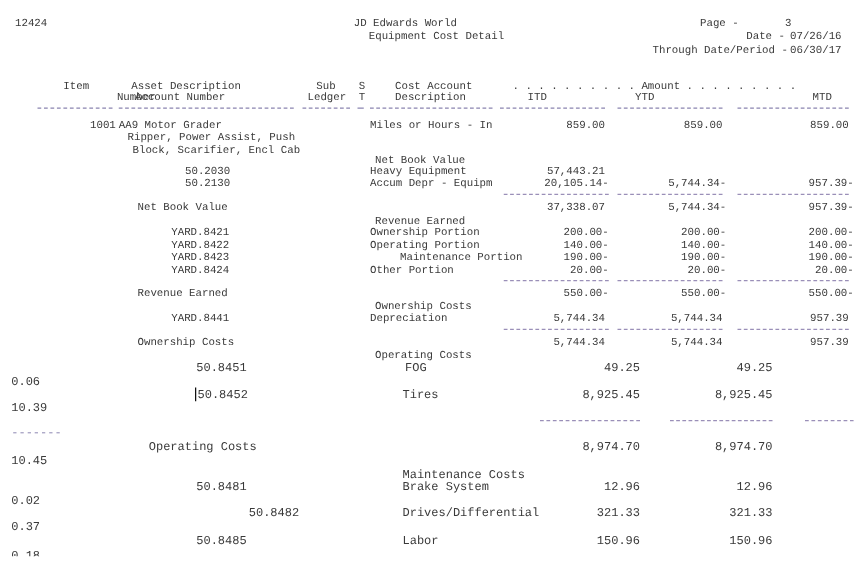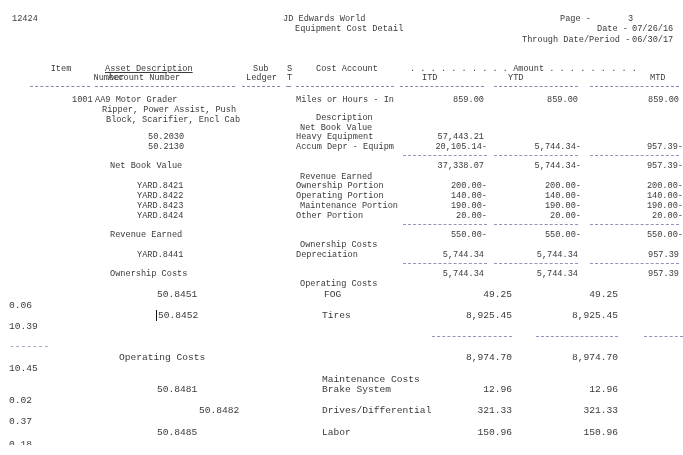--- a/index.html
+++ b/index.html
@@ -29,28 +29,28 @@
 <div class="t" style="left:295px;top:24px;">Equipment Cost Detail</div>
 <div class="t" style="left:560px;top:14px;">Page -</div>
 <div class="t" style="left:628px;top:14px;">3</div>
 <div class="t" style="left:597px;top:24px;">Date -</div>
 <div class="t" style="left:632px;top:24px;">07/26/16</div>
 <div class="t" style="left:522px;top:35px;">Through Date/Period -</div>
 <div class="t" style="left:632px;top:35px;">06/30/17</div>
 
 <div class="t c" style="left:40px;top:64px;width:42px;">Item</div>
 <div class="t c" style="left:40px;top:73px;width:42px;margin-left:48px;">Number</div>
-<div class="t" style="left:105px;top:64px;text-decoration:underline;">Asset Description</div>
+<div class="t" style="left:105px;top:64px;">Asset Description</div>
 <div class="t" style="left:108px;top:73px;">Account Number</div>
 <div class="t" style="left:253px;top:64px;">Sub</div>
 <div class="t" style="left:246px;top:73px;">Ledger</div>
 <div class="t" style="left:287px;top:64px;">S</div>
 <div class="t" style="left:287px;top:73px;">T</div>
 <div class="t" style="left:316px;top:64px;">Cost Account</div>
-<div class="t" style="left:316px;top:73px;margin-top:40px;">Description</div>
+<div class="t" style="left:316px;top:73px;">Description</div>
 <div class="t" style="left:410px;top:64px;">. . . . . . . . . . Amount . . . . . . . . .</div>
 <div class="t" style="left:422px;top:73px;">ITD</div>
 <div class="t" style="left:508px;top:73px;">YTD</div>
 <div class="t" style="left:613px;top:73px;margin-left:37px;">MTD</div>
 
 <div class="dash" style="left:30px;top:86px;width:60px;"></div>
 <div class="dash" style="left:95px;top:86px;width:140px;"></div>
 <div class="dash" style="left:242px;top:86px;width:38px;"></div>
 <div class="dash" style="left:286px;top:86px;width:5px;"></div>
 <div class="dash" style="left:296px;top:86px;width:98px;"></div>
@@ -89,21 +89,21 @@
 <div class="t" style="left:296px;top:181px;">Ownership Portion</div>
 <div class="t r" style="left:400px;top:181px;width:87px;">200.00-</div>
 <div class="t r" style="left:494px;top:181px;width:87px;">200.00-</div>
 <div class="t r" style="left:590px;top:181px;width:93px;">200.00-</div>
 <div class="t" style="left:137px;top:191px;">YARD.8422</div>
 <div class="t" style="left:296px;top:191px;">Operating Portion</div>
 <div class="t r" style="left:400px;top:191px;width:87px;">140.00-</div>
 <div class="t r" style="left:494px;top:191px;width:87px;">140.00-</div>
 <div class="t r" style="left:590px;top:191px;width:93px;">140.00-</div>
 <div class="t" style="left:137px;top:201px;">YARD.8423</div>
-<div class="t" style="left:284px;top:201px;padding-left:16px;">Maintenance Portion</div>
+<div class="t" style="left:304px;top:201px;padding-left:16px;">Maintenance Portion</div>
 <div class="t r" style="left:400px;top:201px;width:87px;">190.00-</div>
 <div class="t r" style="left:494px;top:201px;width:87px;">190.00-</div>
 <div class="t r" style="left:590px;top:201px;width:93px;">190.00-</div>
 <div class="t" style="left:137px;top:211px;">YARD.8424</div>
 <div class="t" style="left:296px;top:211px;">Other Portion</div>
 <div class="t r" style="left:400px;top:211px;width:87px;">20.00-</div>
 <div class="t r" style="left:494px;top:211px;width:87px;">20.00-</div>
 <div class="t r" style="left:590px;top:211px;width:93px;">20.00-</div>
 <div class="dash2" style="left:403px;top:224px;width:84px;"></div>
 <div class="dash2" style="left:494px;top:224px;width:84px;"></div>

